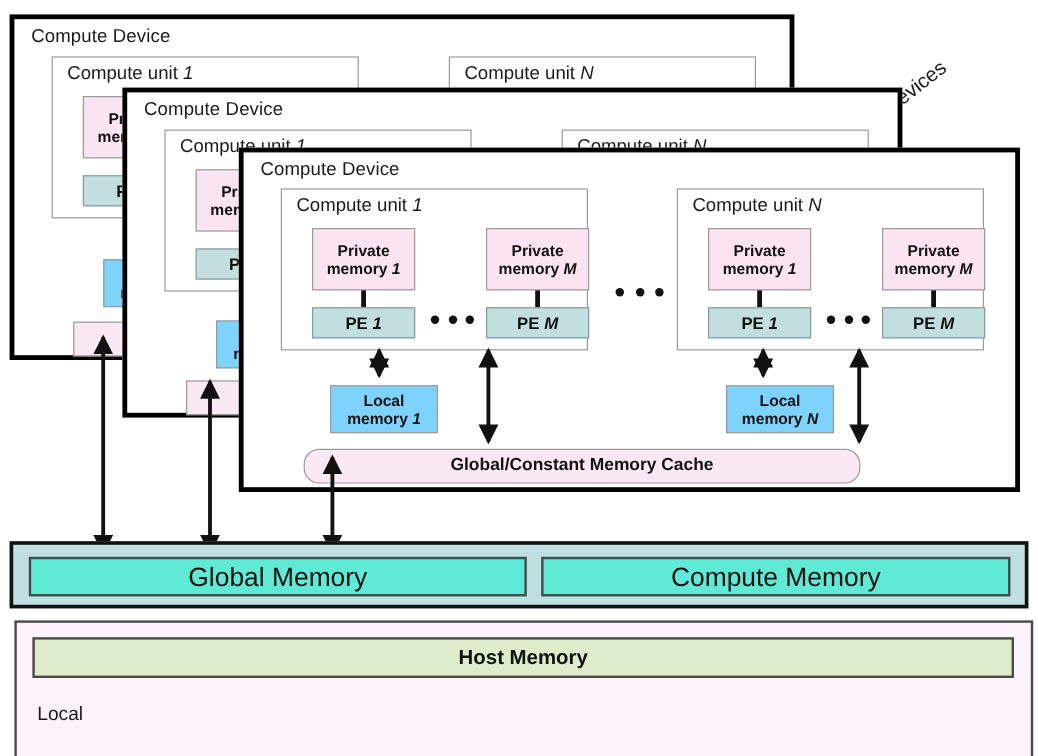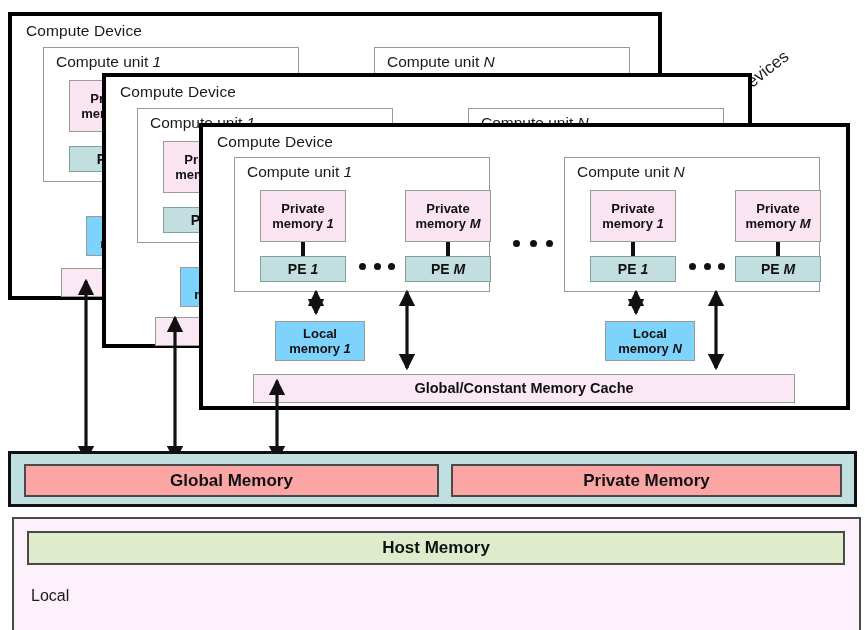--- a/index.html
+++ b/index.html
@@ -107,27 +107,27 @@
     width: 865px; height: 630px;
     pointer-events: none;
   }
 
   
   .globalband {
     background: #bfdfe0;
     border: 3px solid #111111;
   }
   .membox {
-    background: #fca5a5;
+    background: #5eead4;
     border: 2px solid #4a4a4a;
     display: flex;
     align-items: center;
     justify-content: center;
-    font-weight: bold;
-    font-size: 17px;
+    font-weight: normal;
+    font-size: 22px;
     color: #111111;
   }
   .hostband {
     background: #fdf2fb;
     border: 2px solid #4a4a4a;
   }
   .hostmem {
     background: #dfeccb;
     border: 2px solid #4a4a4a;
     display: flex;
@@ -287,21 +287,21 @@
     </div>
 
     <div class="abs blk localmem" style="left:72px; top:194px; width:90px; height:40px;">
       <div><span>Local</span><br><span>memory </span><i>1</i></div>
     </div>
 
     <div class="abs blk localmem" style="left:402px; top:194px; width:90px; height:40px;">
       <div><span>Local</span><br><span>memory </span><i>N</i></div>
     </div>
 
-    <div class="abs blk gcache" style="left:50px; top:247px; width:542px; height:29px;">Global/Constant  Memory Cache</div>
+    <div class="abs blk gcache" style="left:50px; top:247px; width:464px; height:29px;border-radius:13px;">Global/Constant  Memory Cache</div>
   </div>
 
   <svg class="arrows" viewBox="0 0 865 630" xmlns="http://www.w3.org/2000/svg" style="z-index:4;">
     <defs>
       <marker id="ahead" viewBox="0 0 10 10" refX="8.6" refY="5" markerWidth="5.2" markerHeight="5.2" orient="auto-start-reverse">
         <path d="M 0 0 L 10 5 L 0 10 z" fill="#111111"></path>
       </marker>
     </defs>
     <g stroke="#111111" stroke-width="3.2" fill="none">
 
@@ -322,21 +322,21 @@
   </svg>
 
   <div class="pdev" style="left:709px; top:108px; transform: rotate(-38deg);">
     <i>1</i>
     <span>...</span>
     <span>P devices</span>
   </div>
 
   <div class="abs globalband" style="left:8px; top:451px; width:849px; height:56px; z-index:5;">
     <div class="abs membox" style="left:13px; top:10px; width:415px; height:33px;">Global Memory</div>
-    <div class="abs membox" style="left:440px; top:10px; width:391px; height:33px;">Private Memory</div>
+    <div class="abs membox" style="left:440px; top:10px; width:391px; height:33px;">Compute Memory</div>
   </div>
 
   <div class="abs hostband" style="left:12px; top:517px; width:849px; height:120px; z-index:5;">
     <div class="abs hostmem" style="left:13px; top:12px; width:818px; height:34px;">Host Memory</div>
     <div class="hostlabel" style="left:17px; top:68px;">Local</div>
   </div>
 
 </div>
 
 </body></html>

